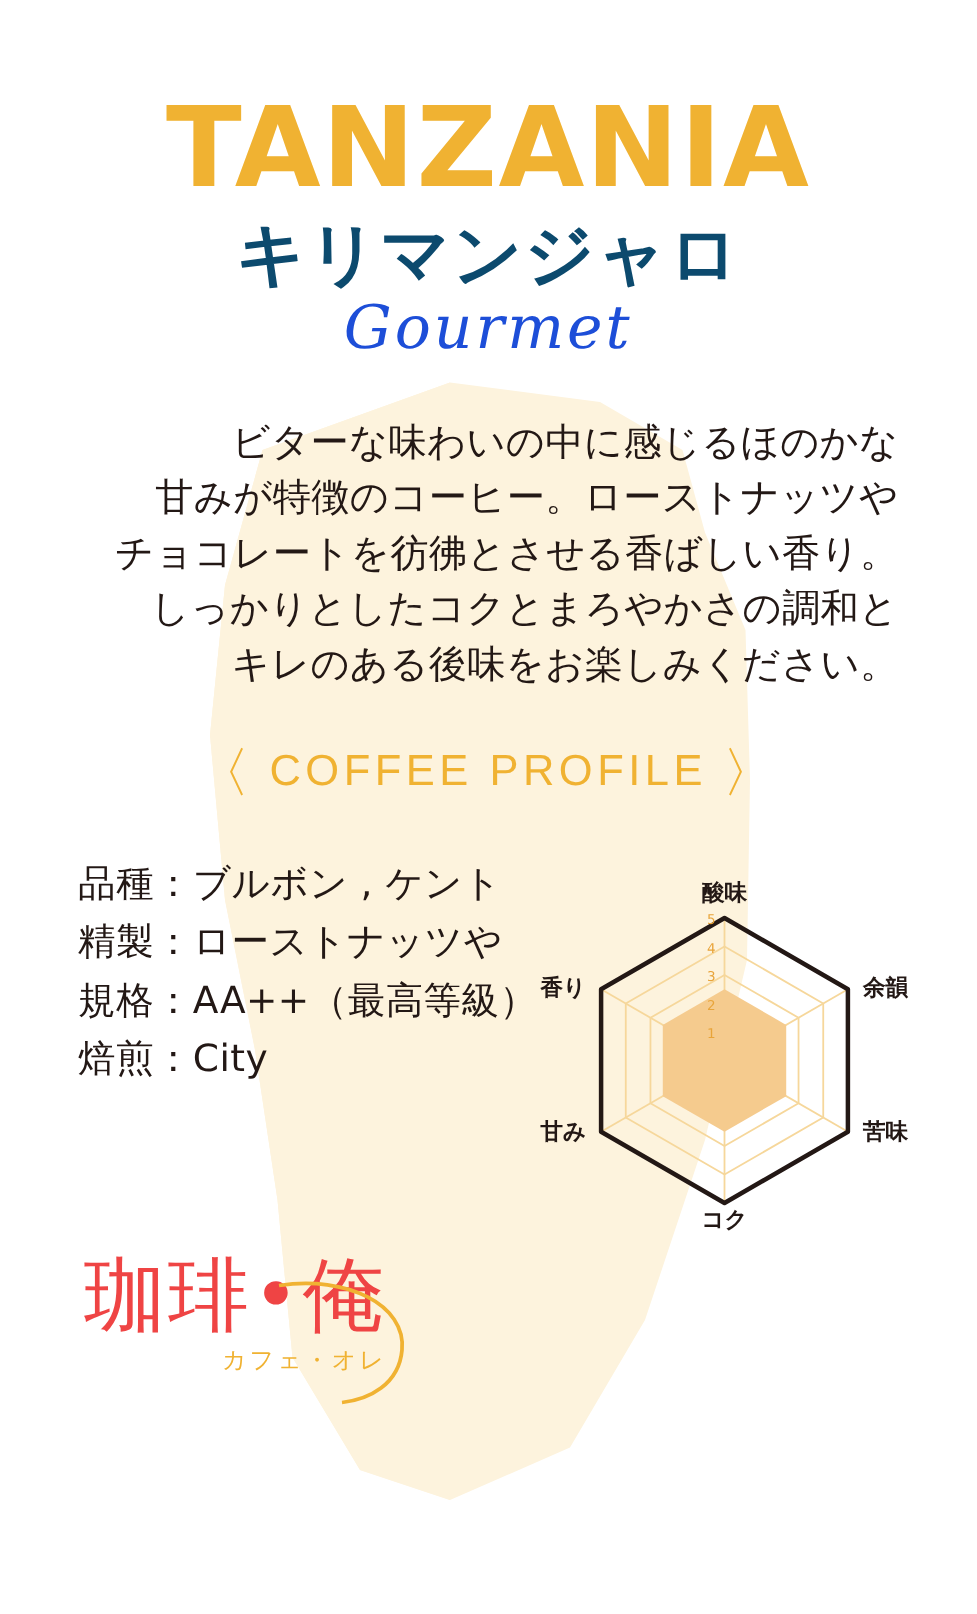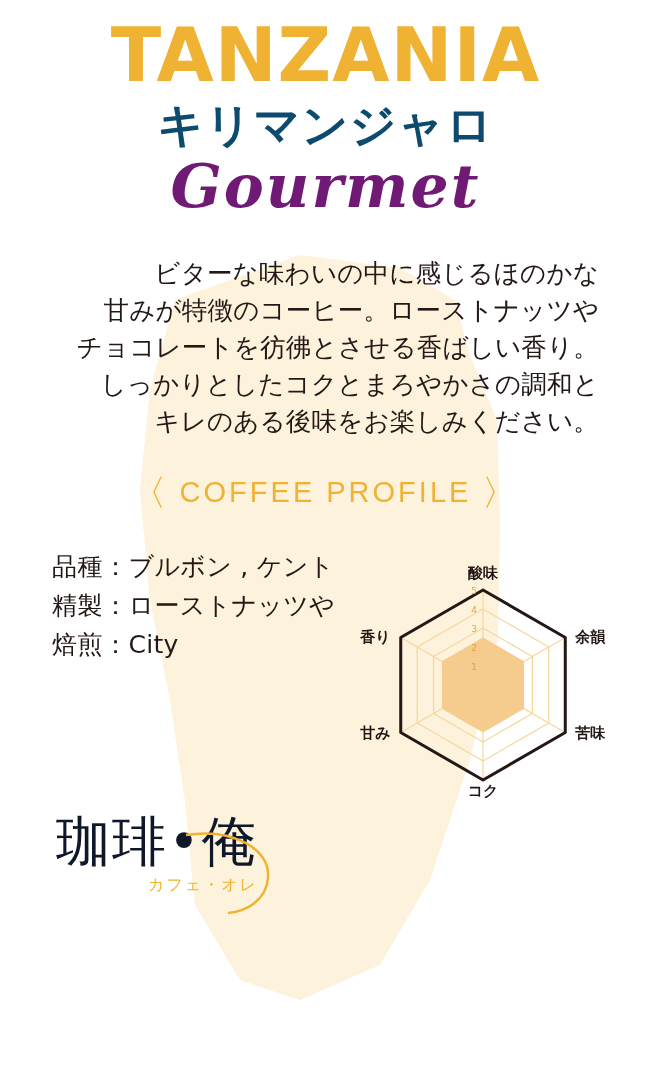--- a/index.html
+++ b/index.html
@@ -35,21 +35,21 @@
   }
 
   .content {
     position: relative;
     z-index: 2;
   }
 
   
   .title-block {
     text-align: center;
-    padding-top: 18px;
+    padding-top: 62px;
   }
   .title-main {
     font-family: "DejaVu Sans", sans-serif;
     font-weight: bold;
     font-size: 74px;
     letter-spacing: 1px;
     color: #f0b232;
     line-height: 1.0;
     margin: 0;
   }
@@ -58,23 +58,23 @@
     font-weight: bold;
     font-size: 46px;
     color: #0c4a6e;
     line-height: 1.1;
     margin: 8px 0 0 0;
     letter-spacing: 1px;
   }
   .title-sub {
     font-family: "DejaVu Serif", serif;
     font-style: italic;
-    font-weight: bold;
-    font-size: 60px;
-    color: #701a75;
+    font-weight: normal;
+    font-size: 40px;
+    color: #1d4ed8;
     line-height: 1.1;
     margin: 2px 0 0 0;
     letter-spacing: 2px;
   }
 
   
   .description {
     margin: 36px 52px 0 52px;
     font-family: "DejaVu Sans", sans-serif;
     font-size: 25.5px;
@@ -159,21 +159,21 @@
   .logo {
     position: absolute;
     left: 56px;
     bottom: 38px;
     width: 230px;
     height: 110px;
   }
   .logo-main {
     font-family: "DejaVu Serif", serif;
     font-size: 54px;
-    color: #0f172a;
+    color: #ef4444;
     letter-spacing: 2px;
     line-height: 1;
     white-space: nowrap;
   }
   .logo-sub {
     font-family: Liberation Serif, serif;
     font-size: 16px;
     color: #f0b232;
     letter-spacing: 2px;
     margin-top: 6px;
@@ -220,20 +220,23 @@
     </div>
 
     <div class="lower">
 
       <div class="spec-list">
         <div class="spec-row">
           <span class="spec-label">品種：</span><span class="spec-value">ブルボン , ケント</span>
         </div>
         <div class="spec-row">
           <span class="spec-label">精製：</span><span class="spec-value">ローストナッツや</span>
+        </div>
+        <div class="spec-row">
+          <span class="spec-label">規格：</span><span class="spec-value">AA++（最高等級）</span>
         </div>
         <div class="spec-row">
           <span class="spec-label">焙煎：</span><span class="spec-value">City</span>
         </div>
       </div>
 
       <div class="radar-wrap">
         <svg id="radar-svg" width="300" height="300" viewBox="0 0 300 300">
             <polygon points="150.00,133.00 166.45,142.50 166.45,161.50 150.00,171.00 133.55,161.50 133.55,142.50" fill="none" stroke="#f6d79b" stroke-width="1.2" stroke-linejoin="round"></polygon>
             <polygon points="150.00,114.00 182.91,133.00 182.91,171.00 150.00,190.00 117.09,171.00 117.09,133.00" fill="none" stroke="#f6d79b" stroke-width="1.2" stroke-linejoin="round"></polygon>

